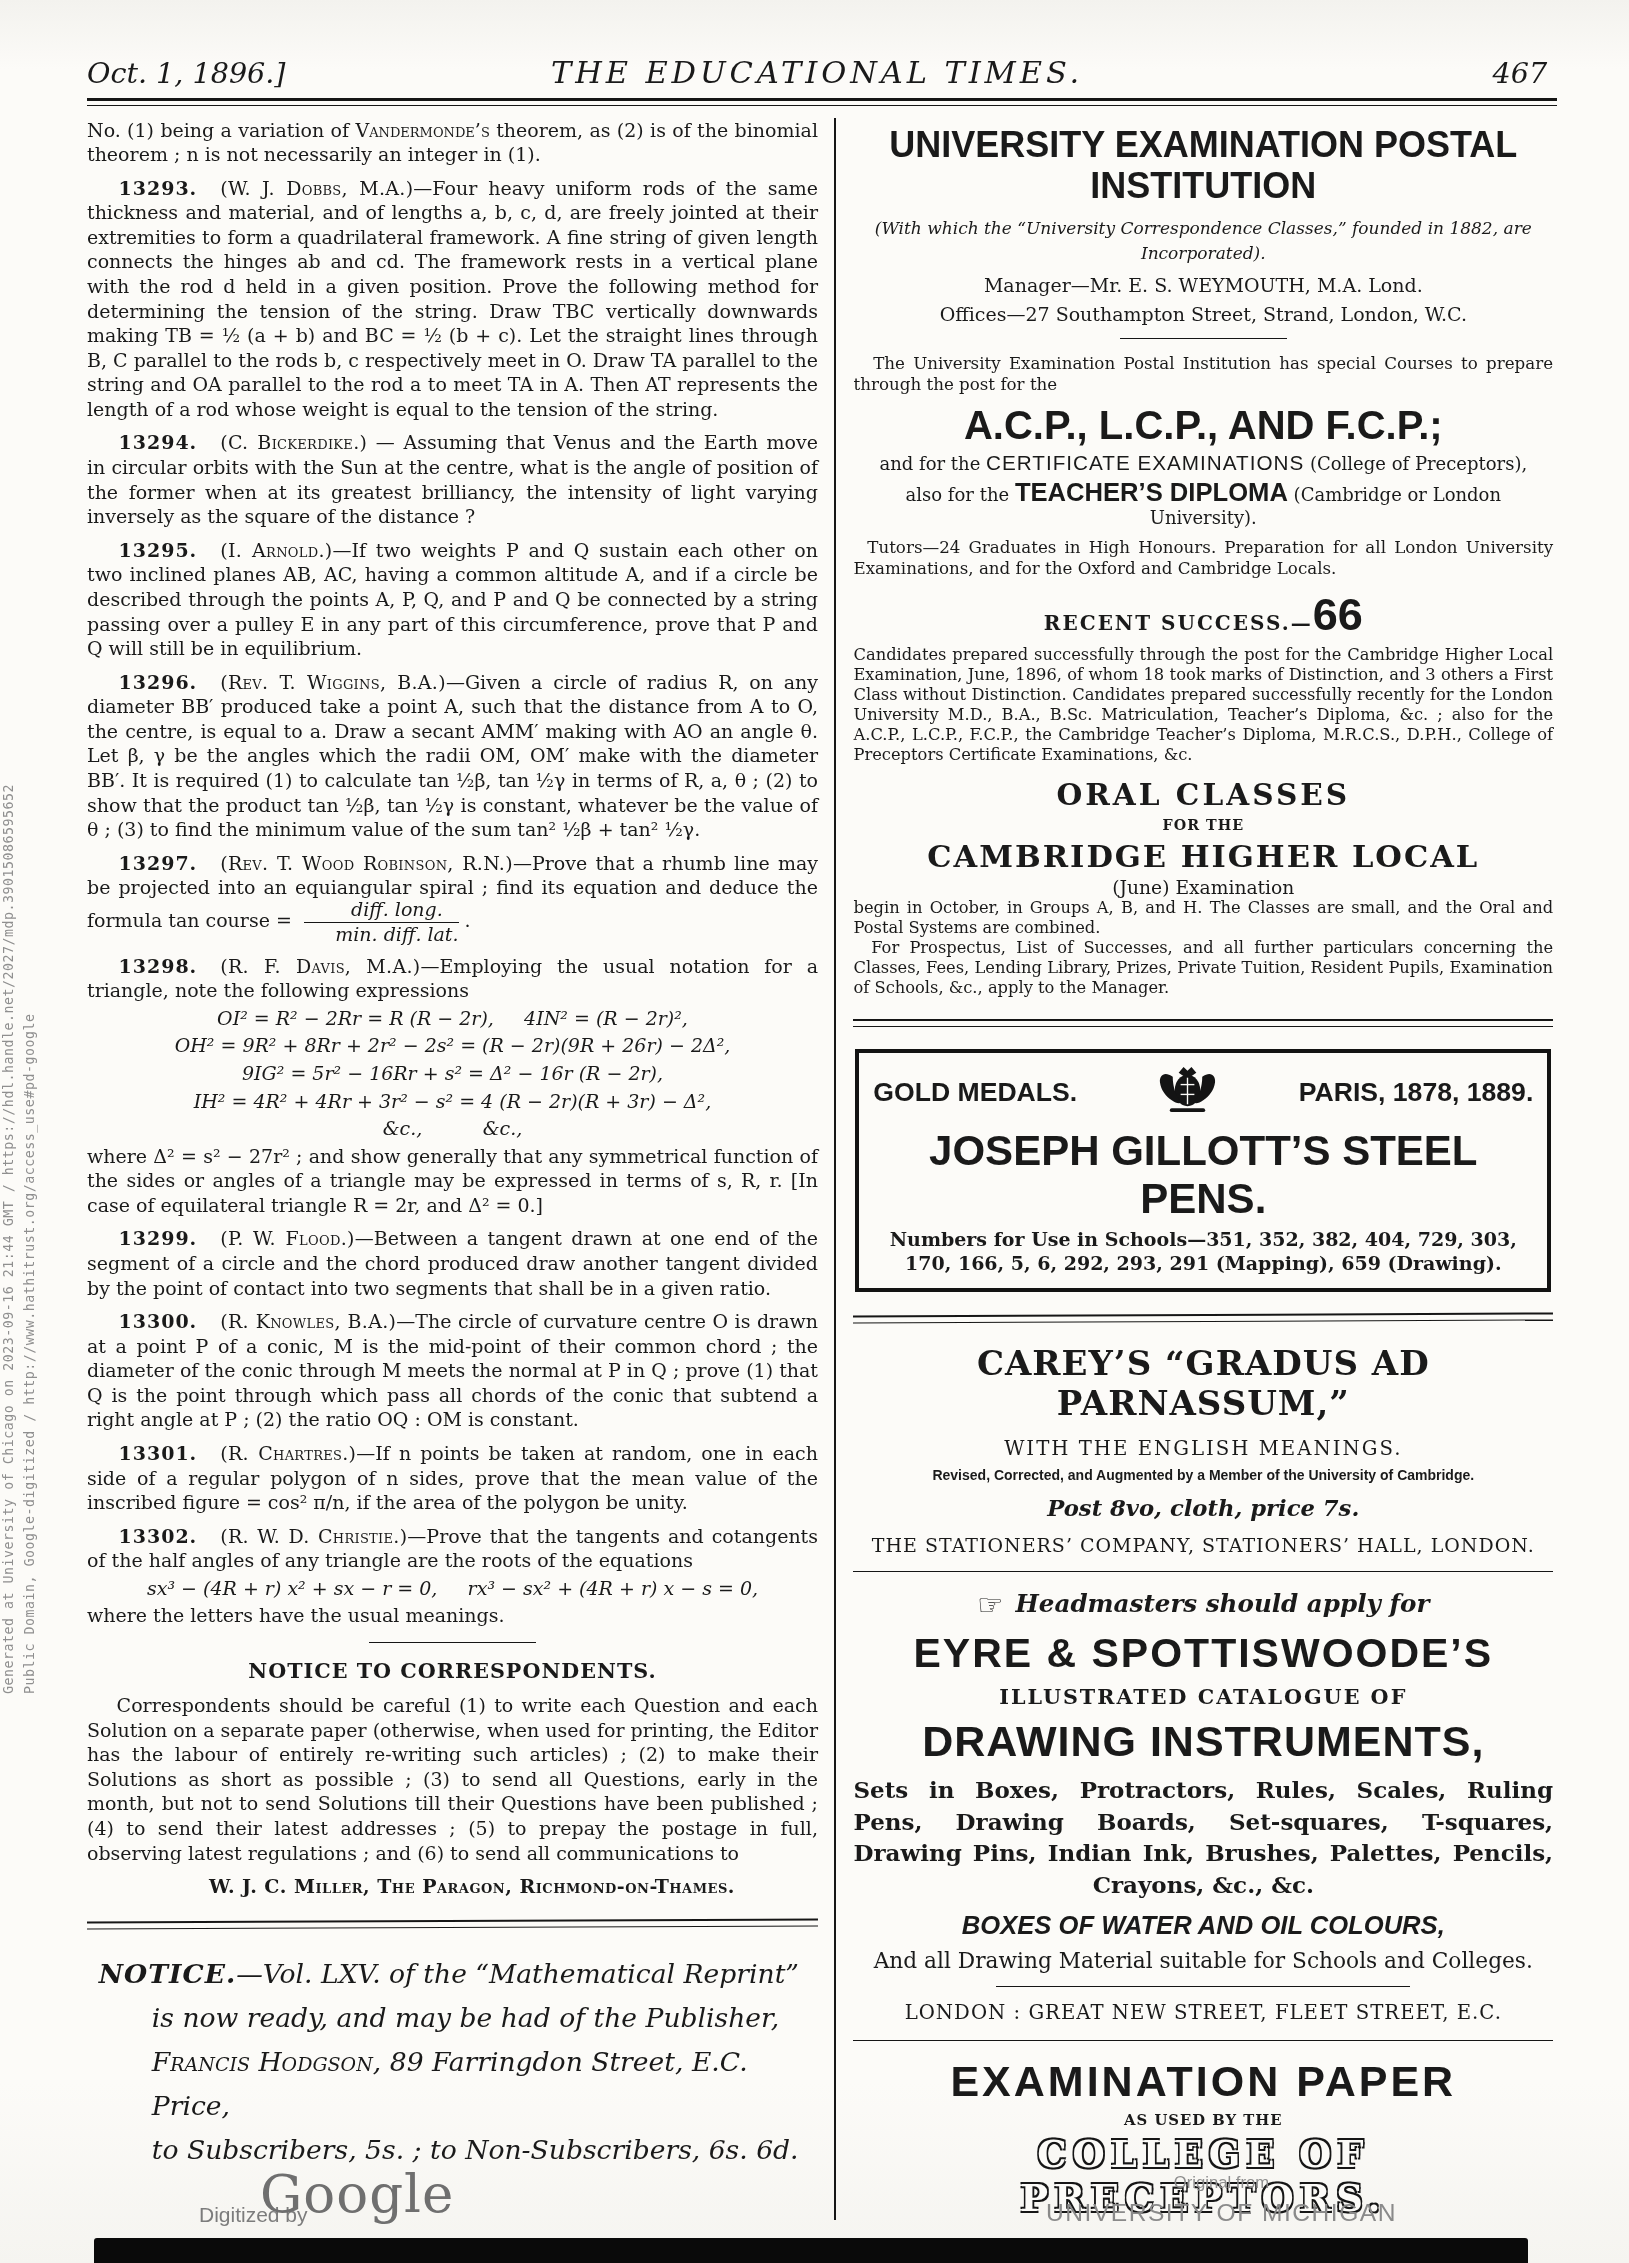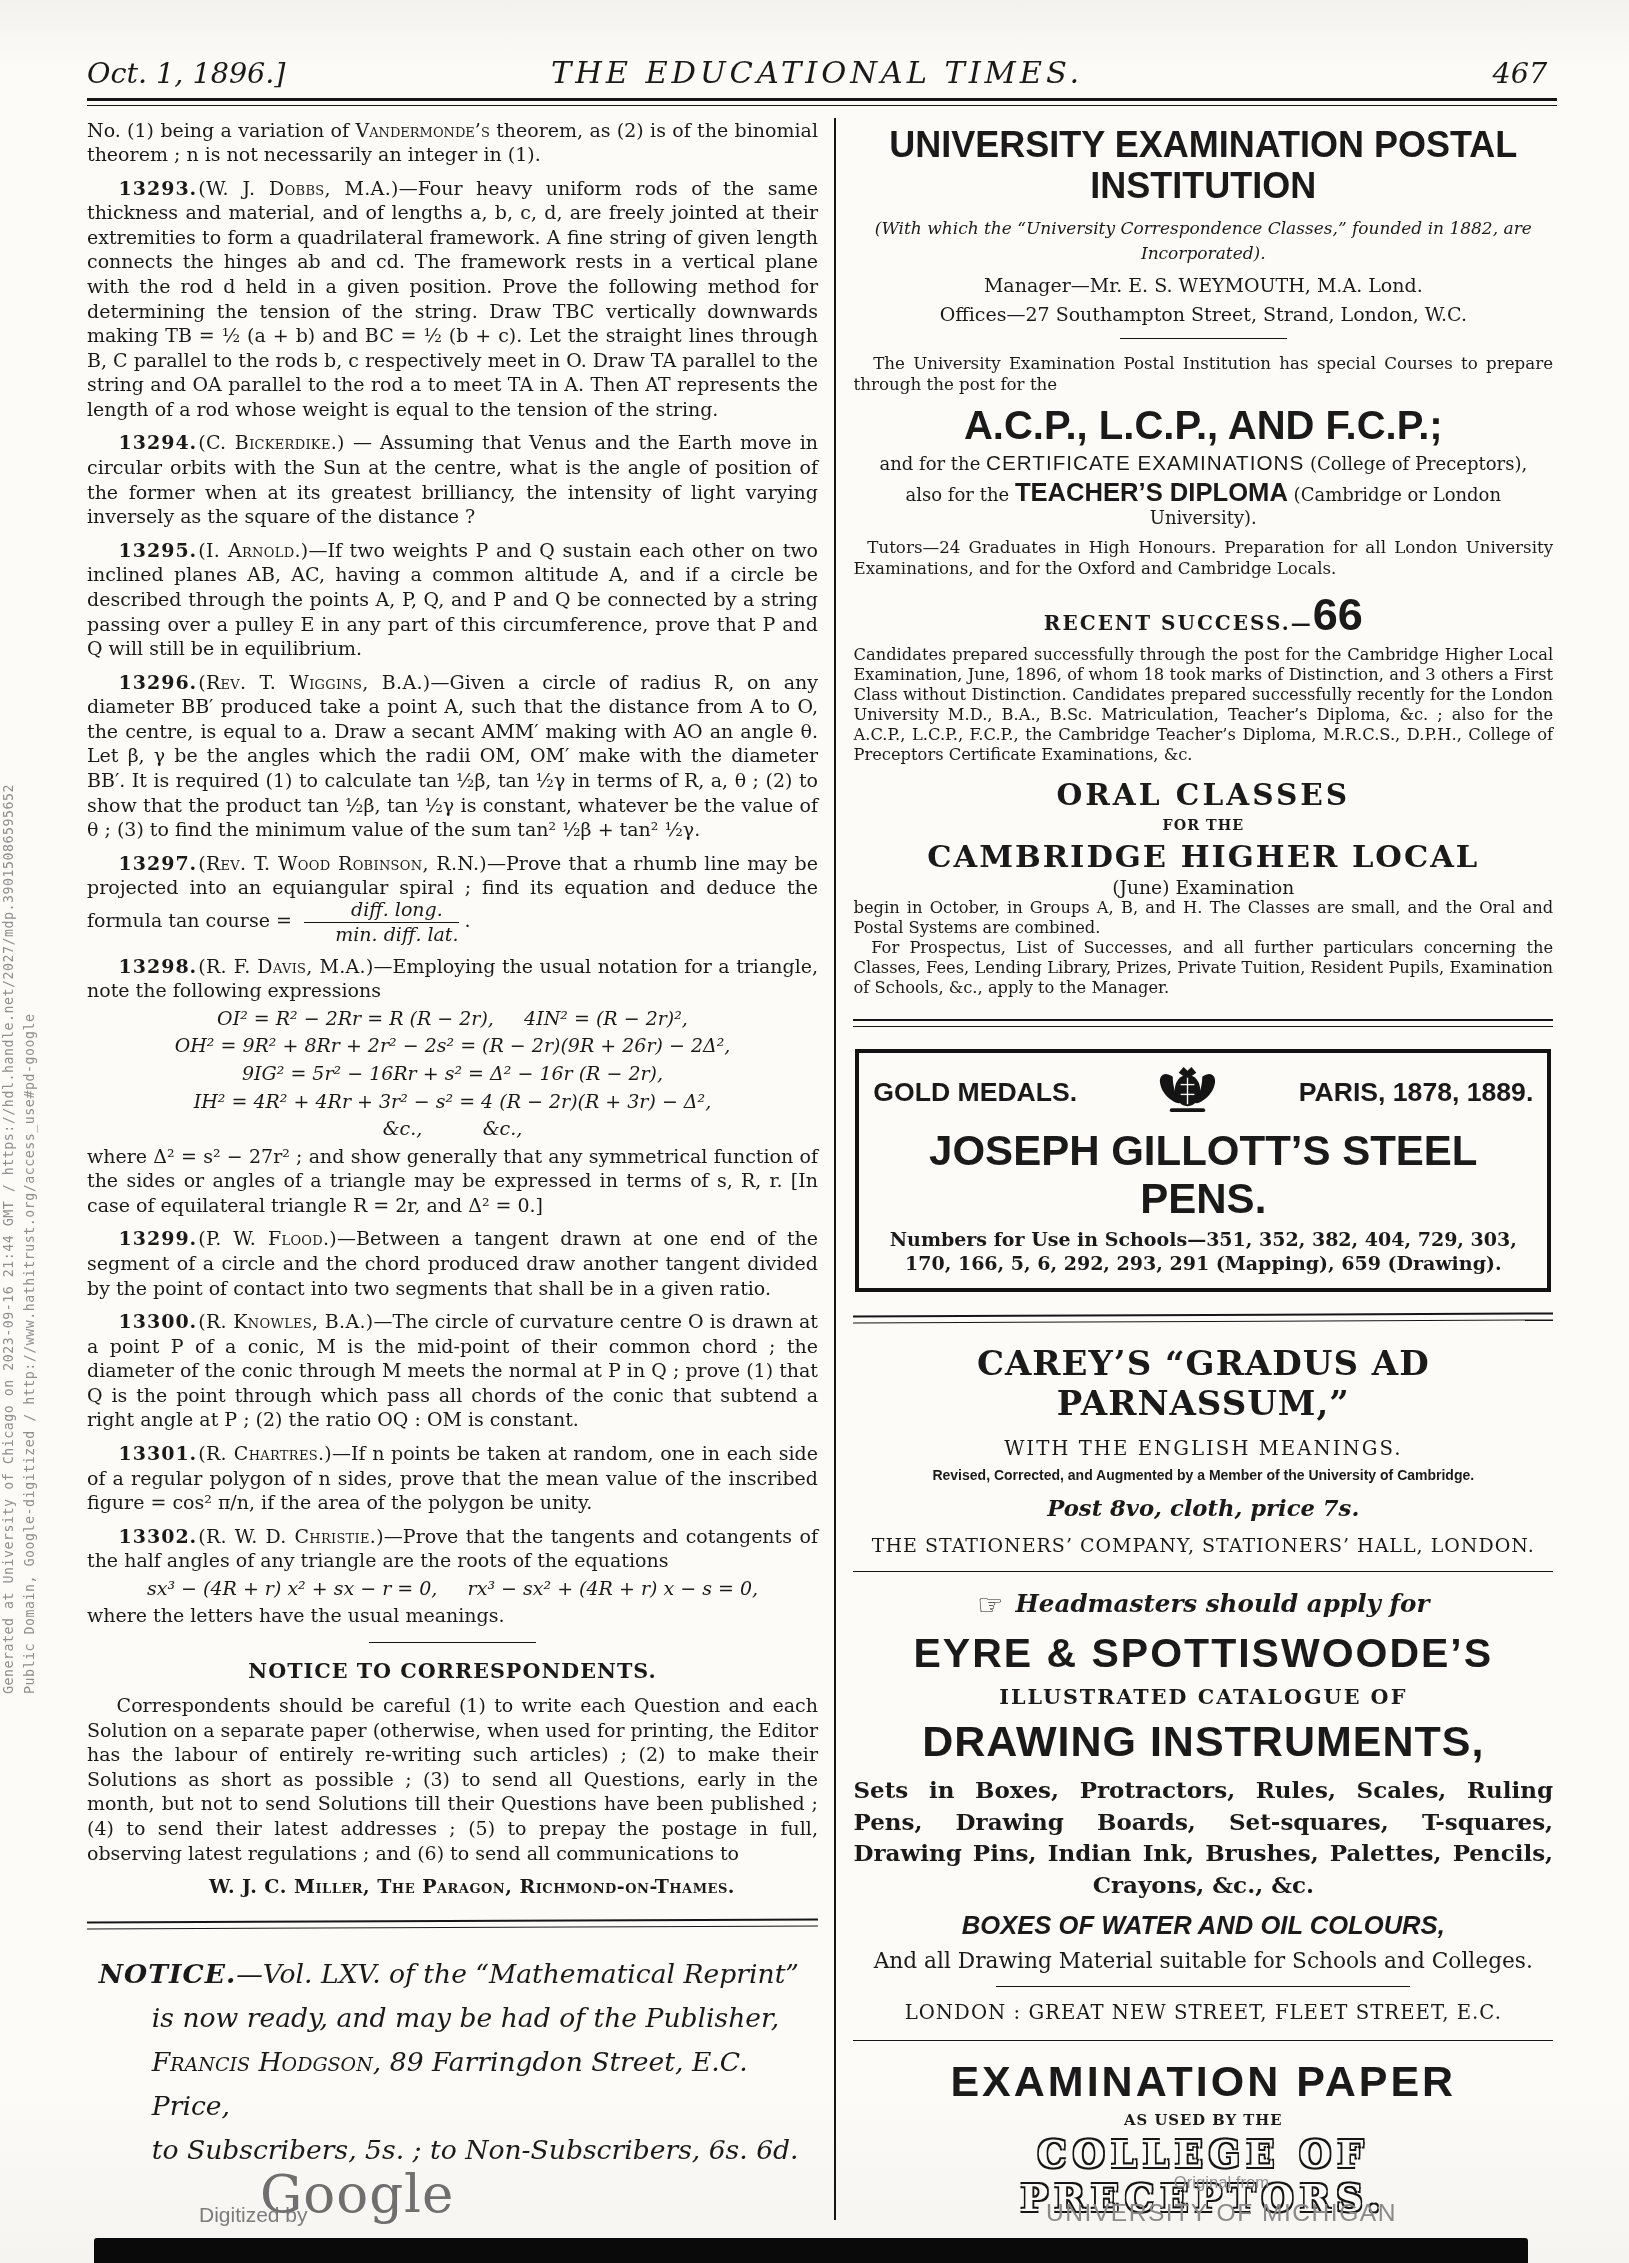--- a/index.html
+++ b/index.html
@@ -16,21 +16,21 @@
   .hrule{margin-top:7.9px;height:3.9px;border-top:3px solid #161616;border-bottom:1.5px solid #161616;}
 
   .columns{display:flex;margin-top:11.8px;}
   .col-left{width:731px;padding-right:15.8px;font-size:19px;line-height:24.6px;text-align:justify;}
   .col-right{flex:1;border-left:2px solid #161616;padding:3.9px 3.9px 0 17.7px;}
 
   p{margin:0;}
   .sc{font-variant:small-caps;}
   .cont{text-indent:0;}
   .prob{margin-top:8.9px;text-indent:31.5px;}
-  .num{font-weight:bold;margin-right:1px;letter-spacing:1px;}
+  .num{font-weight:bold;margin-right:23px;letter-spacing:1px;}
   .auth{letter-spacing:0.3px;}
   .formula{text-indent:0;text-align:center;font-style:italic;margin:3px 0;white-space:pre;}
   .frac{display:inline-block;vertical-align:middle;text-align:center;line-height:1.05;font-style:italic;margin-left:5.9px;}
   .frac .ftop{display:block;border-bottom:1.6px solid #161616;padding:0 4.9px 2px;}
   .frac .fbot{display:block;padding-top:2px;}
 
   .rline{border:0;border-top:1.6px solid #161616;margin:15.8px auto;width:100%;}
   .rline.short{width:167px;margin:13.8px auto;}
   .rline.mid{width:414px;margin:13.8px auto;}
   .nc-head{text-align:center;font-size:20.7px;font-weight:bold;margin:15.8px 0 9.9px;letter-spacing:1px;text-indent:0;}

